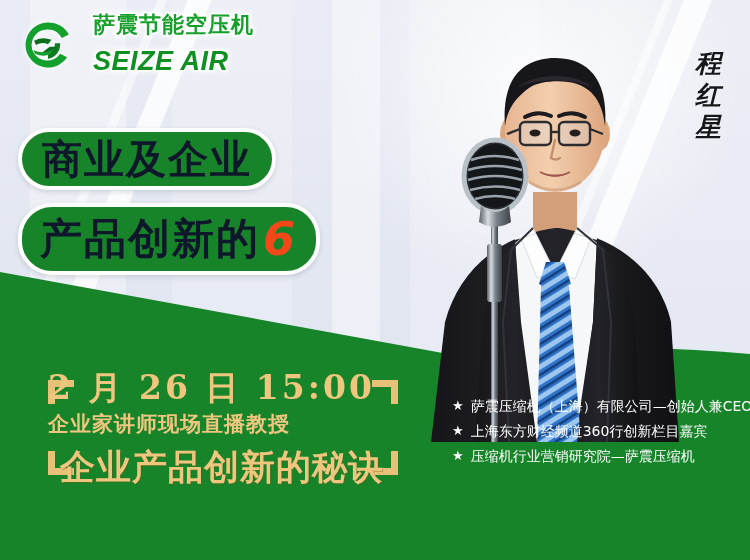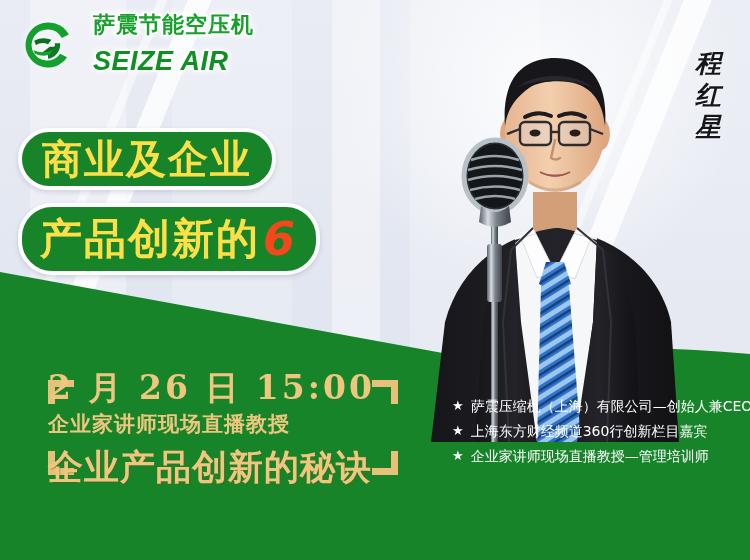--- a/index.html
+++ b/index.html
@@ -70,21 +70,21 @@
 
   
   .pill {
     position:absolute;
     background:#17842a;
     border:4px solid #fff;
     display:flex; align-items:center; justify-content:center;
     box-shadow:0 2px 5px rgba(80,90,110,0.20);
   }
   .pill span {
-    color:#fde047; font-weight:bold;
+    color:#0f172a; font-weight:bold;
     font-family:"DejaVu Sans","Liberation Sans",sans-serif;
     letter-spacing:2px; white-space:nowrap;
   }
   .pill-1 { left:18px; top:128px; height:62px; border-radius:32px; padding:0 20px; }
   .pill-1 span { font-size:40px; }
   .pill-2 { left:18px; top:203px; height:72px; border-radius:34px; padding:0 18px; }
   .pill-2 span { font-size:42px; }
   .pill-2 .num {
     color:#f4481b; font-size:46px; letter-spacing:0;
     font-style:italic; padding:0 3px;
@@ -128,20 +128,21 @@
   .ev-sub {
     position:absolute; left:0; right:0; top:52px;
     font-size:21px; font-weight:bold; letter-spacing:1px;
     font-family:"DejaVu Serif","Liberation Serif",serif;
   }
   .ev-main {
     position:absolute; left:0; right:0; top:86px;
     font-size:35px; font-weight:bold; letter-spacing:1px;
     font-family:Liberation Mono, monospace;
     text-shadow:1px 1px 0 rgba(120,80,20,0.35);
+    padding-left:12px;
   }
 
   
   .bullets {
     position:absolute; left:452px; top:398px; width:290px;
     display:flex; flex-direction:column; gap:9px;
   }
   .bullet {
     display:flex; align-items:flex-start; gap:7px;
     color:#ffffff; font-size:14px; line-height:1.15;
@@ -321,17 +322,17 @@
     <div class="bullet">
       <span class="star">★</span>
       <span>萨震压缩机（上海）有限公司—创始人兼CEO</span>
     </div>
     <div class="bullet">
       <span class="star">★</span>
       <span>上海东方财经频道360行创新栏目嘉宾</span>
     </div>
     <div class="bullet">
       <span class="star">★</span>
-      <span>企业家讲师现场直播教授—管理培训师</span>
+      <span>压缩机行业营销研究院—萨震压缩机</span>
     </div>
   </div>
 
 </div>
 
 </body></html>

